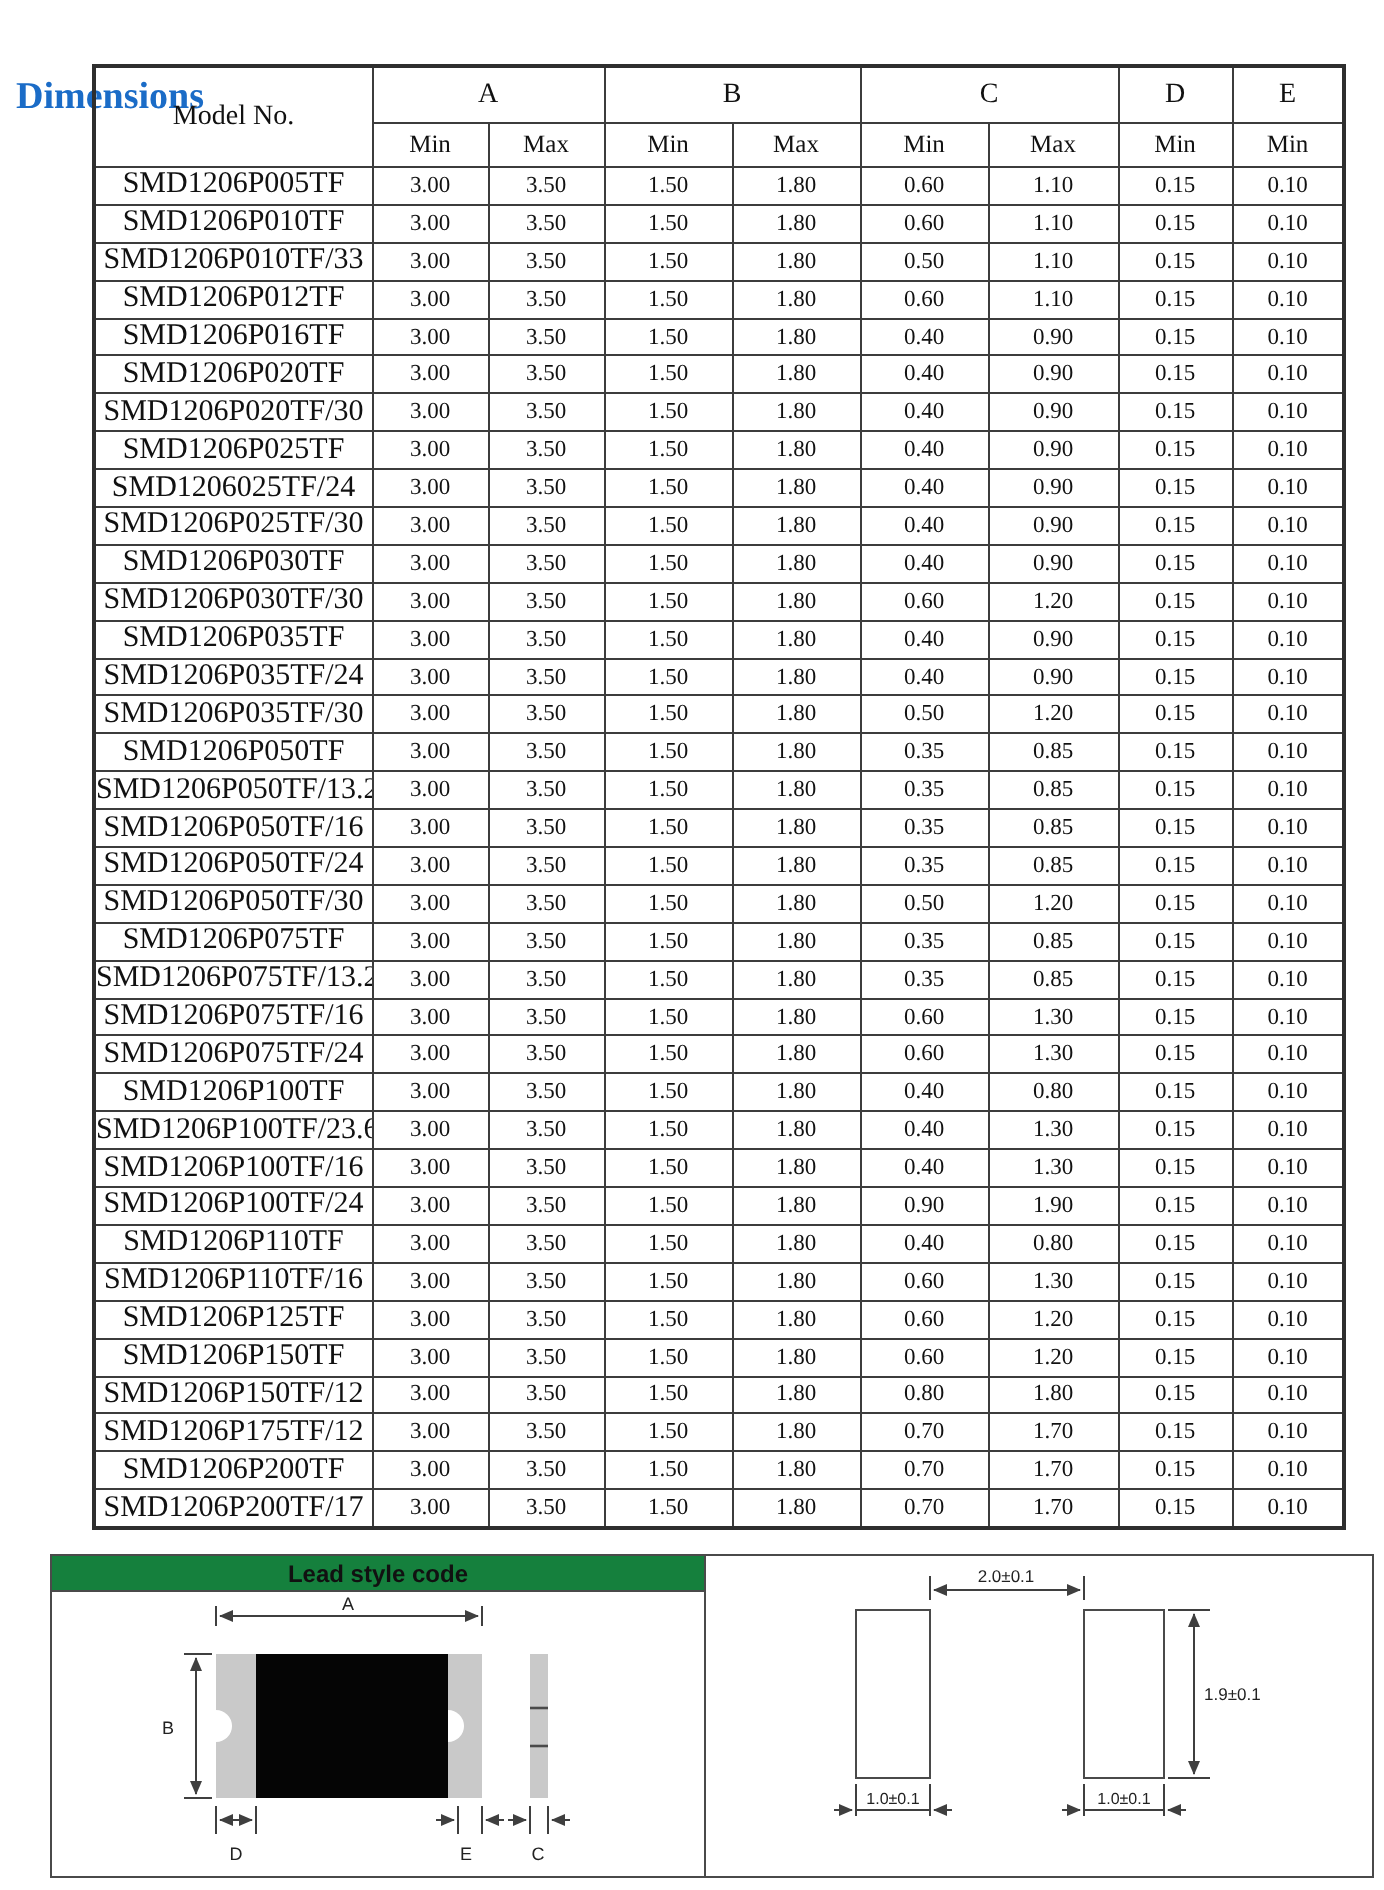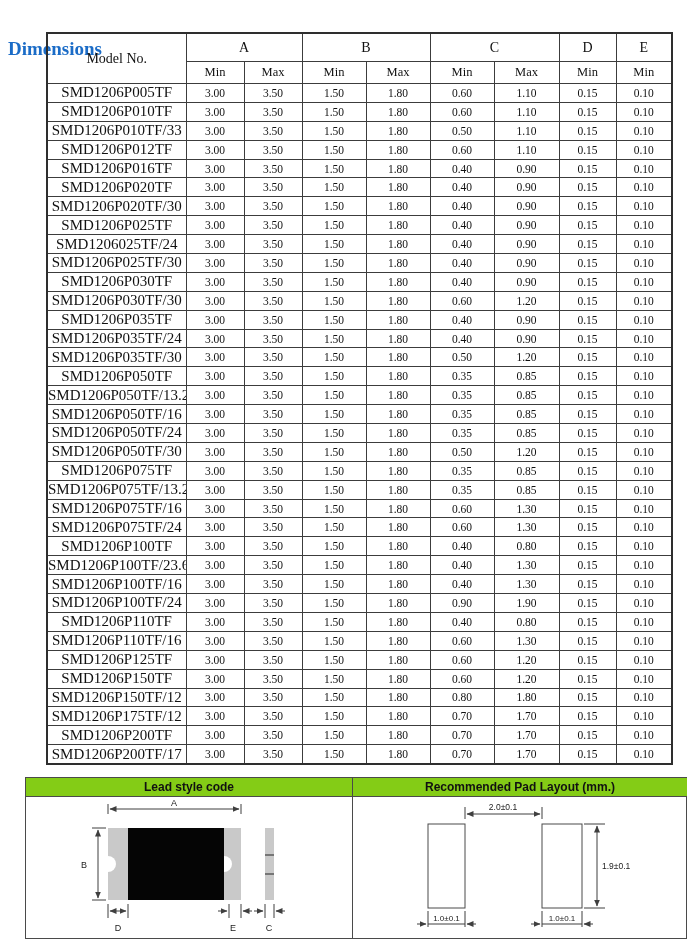--- a/index.html
+++ b/index.html
@@ -27,21 +27,21 @@
   table.dims tbody td{height:17.9px;font-size:11.5px;}
   table.dims tbody td.model{font-size:15px;}
   .diagrams{
     position:absolute;left:25px;top:777px;width:662px;height:162px;
     border:1.5px solid #4a4a4a;display:flex;box-sizing:border-box;background:#fff;
   }
   .panel{display:flex;flex-direction:column;box-sizing:border-box;}
   .panel.left{width:327px;border-right:1.2px solid #4a4a4a;}
   .panel.right{flex:1;}
   .panel-header{
-    height:24px;background:#84cc16;border-bottom:1.2px solid #4a4a4a;
+    height:24px;background:#15803d;border-bottom:1.2px solid #4a4a4a;
     display:flex;align-items:center;justify-content:center;
     font-family:"Liberation Sans", sans-serif;font-size:12px;font-weight:bold;color:#111;
     box-sizing:border-box;
   }
   .panel-body{flex:1;position:relative;}
   svg text{
     font-family:"Liberation Sans", sans-serif;fill:#222;
   }
   svg .dim{stroke:#3f3f3f;stroke-width:1;fill:none;}
   svg .arrfill{fill:#3f3f3f;}
@@ -530,21 +530,20 @@
 
         <line class="dim" x1="239" y1="107" x2="239" y2="121"></line>
         <line class="dim" x1="248" y1="107" x2="248" y2="121"></line>
         <line class="dim" x1="228" y1="114" x2="237" y2="114" marker-end="url(#arr1)"></line>
         <line class="dim" x1="259" y1="114" x2="250" y2="114" marker-end="url(#arr1)"></line>
         <text x="243" y="134" font-size="9" text-anchor="middle">C</text>
       </svg>
     </div>
   </div>
   <div class="panel right">
-    <div class="panel-header">Recommended Pad Layout (mm.)</div>
     <div class="panel-body">
       <svg width="334" height="137" viewBox="0 0 334 137">
         <defs>
           <marker id="arr2" markerWidth="8" markerHeight="8" refX="6.5" refY="3" orient="auto" markerUnits="userSpaceOnUse">
             <path d="M0,0 L7,3 L0,6 z" class="arrfill"></path>
           </marker>
         </defs>
 
         <rect x="75" y="27" width="37" height="84" fill="#ffffff" stroke="#4a4a4a" stroke-width="1"></rect>
         <rect x="189" y="27" width="40" height="84" fill="#ffffff" stroke="#4a4a4a" stroke-width="1"></rect>

